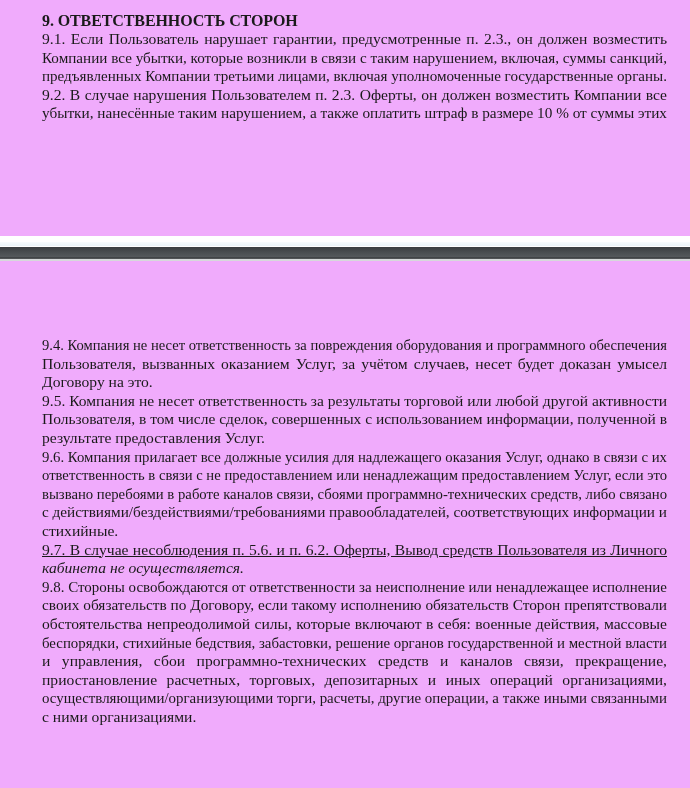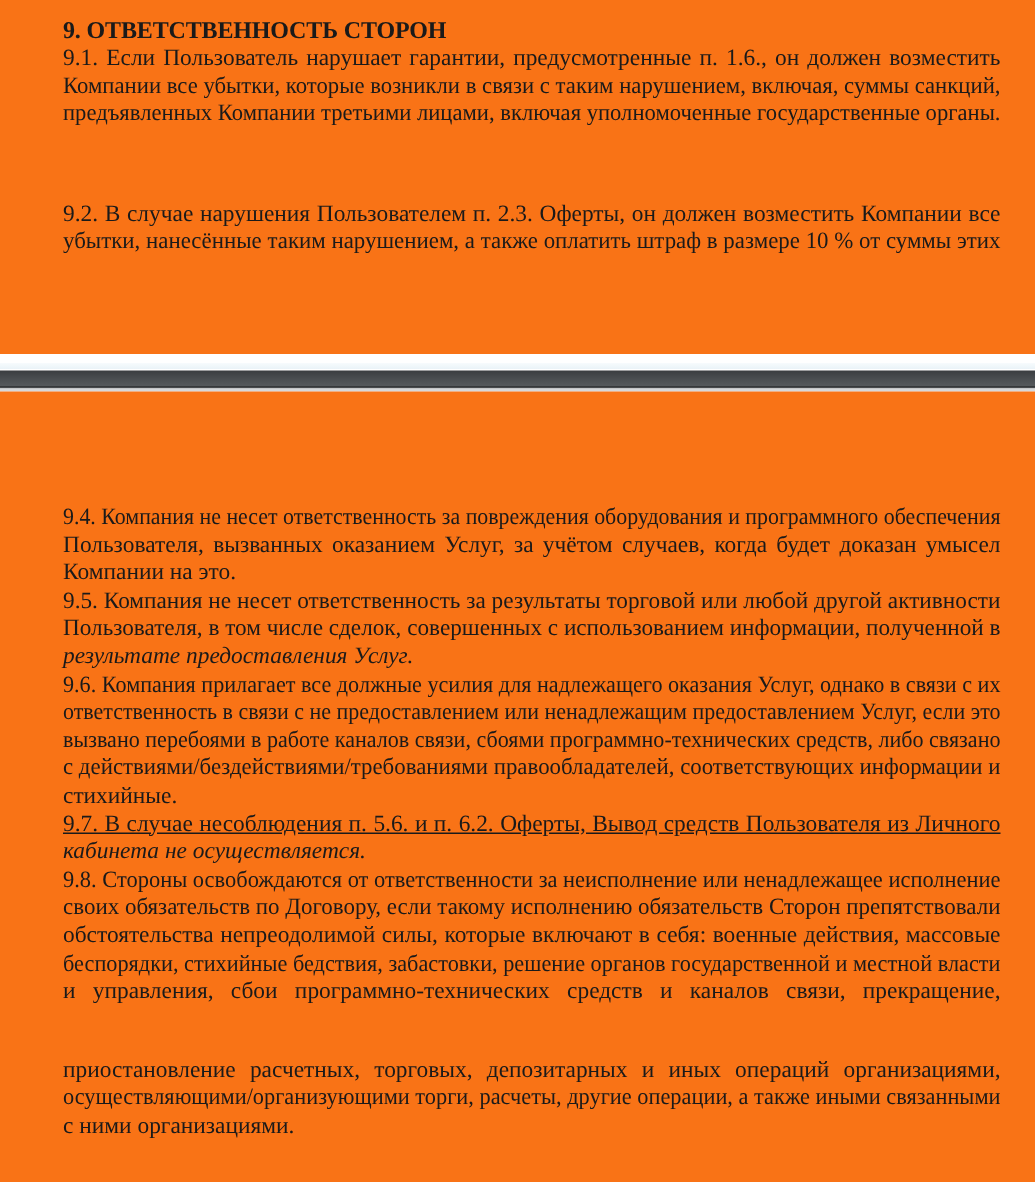--- a/index.html
+++ b/index.html
@@ -12,21 +12,21 @@
     height: 788px;
     overflow: hidden;
     position: relative;
     font-family: "Liberation Serif", serif;
     color: #1a1a1a;
   }
   .page {
     position: absolute;
     left: 0;
     width: 690px;
-    background: #f97316;
+    background: #f0abfc;
   }
   .page-1 { top: 0; height: 244px; }
   .page-2 { top: 261px; height: 527px; }
   .content {
     position: absolute;
     left: 42px;
     width: 625px;
     font-size: 15.6px;
     line-height: 18.6px;
     text-align: justify;
@@ -87,52 +87,52 @@
   }
 </style>
 </head>
 <body>
 
 <div class="page page-1">
   <div class="content">
     <p class="heading">9. ОТВЕТСТВЕННОСТЬ СТОРОН</p>
 
     <div class="clause">
-      <span class="ln" style="width: 625px;">9.1. Если Пользователь нарушает гарантии, предусмотренные п. 1.6., он должен возместить</span>
+      <span class="ln" style="width: 625px;">9.1. Если Пользователь нарушает гарантии, предусмотренные п. 2.3., он должен возместить</span>
       <span class="ln" style="width: 643.344px; transform-origin: left top; transform: scaleX(0.971487);">Компании все убытки, которые возникли в связи с таким нарушением, включая, суммы санкций,</span>
       <span class="ln last" style="width: 646.359px; transform-origin: left top; transform: scaleX(0.966954);">предъявленных Компании третьими лицами, включая уполномоченные государственные органы.</span>
     </div>
 
     <div class="clause">
-      <span class="ln" style="width: 625px; margin-top: 48px;">9.2. В случае нарушения Пользователем п. 2.3. Оферты, он должен возместить Компании все</span>
+      <span class="ln" style="width: 625px;">9.2. В случае нарушения Пользователем п. 2.3. Оферты, он должен возместить Компании все</span>
       <span class="ln" style="width: 638.719px; transform-origin: left top; transform: scaleX(0.978521);">убытки, нанесённые таким нарушением, а также оплатить штраф в размере 10 % от суммы этих</span>
     </div>
   </div>
 </div>
 
 <div class="page-gap">
   <div class="shadow-top"></div>
   <div class="bar"></div>
   <div class="shadow-bottom"></div>
 </div>
 
 <div class="page page-2">
   <div class="content">
 
 
     <div class="clause">
       <span class="ln" style="width: 668.266px; transform-origin: left top; transform: scaleX(0.935257);">9.4. Компания не несет ответственность за повреждения оборудования и программного обеспечения</span>
-      <span class="ln" style="width: 625px;">Пользователя, вызванных оказанием Услуг, за учётом случаев, когда будет доказан умысел</span>
-      <span class="ln last" style="width: 625px;">Компании на это.</span>
+      <span class="ln" style="width: 625px;">Пользователя, вызванных оказанием Услуг, за учётом случаев, несет будет доказан умысел</span>
+      <span class="ln last" style="width: 625px;">Договору на это.</span>
     </div>
 
     <div class="clause">
       <span class="ln" style="width: 627.75px; transform-origin: left top; transform: scaleX(0.995619);">9.5. Компания не несет ответственность за результаты торговой или любой другой активности</span>
       <span class="ln" style="width: 630.125px; transform-origin: left top; transform: scaleX(0.991867);">Пользователя, в том числе сделок, совершенных с использованием информации, полученной в</span>
-      <span class="ln last" style="width: 625px; font-style: italic;">результате предоставления Услуг.</span>
+      <span class="ln last" style="width: 625px;">результате предоставления Услуг.</span>
     </div>
 
     <div class="clause">
       <span class="ln" style="width: 659.562px; transform-origin: left top; transform: scaleX(0.947598);">9.6. Компания прилагает все должные усилия для надлежащего оказания Услуг, однако в связи с их</span>
       <span class="ln" style="width: 665px; transform-origin: left top; transform: scaleX(0.93985);">ответственность в связи с не предоставлением или ненадлежащим предоставлением Услуг, если это</span>
       <span class="ln" style="width: 662.172px; transform-origin: left top; transform: scaleX(0.943864);">вызвано перебоями в работе каналов связи, сбоями программно-технических средств, либо связано</span>
       <span class="ln" style="width: 639.469px; transform-origin: left top; transform: scaleX(0.977374);">с действиями/бездействиями/требованиями правообладателей, соответствующих информации и</span>
       <span class="ln last" style="width: 625px;">стихийные.</span>
     </div>
 
@@ -140,19 +140,19 @@
       <span class="ln" style="width: 625px; text-decoration: underline;">9.7. В случае несоблюдения п. 5.6. и п. 6.2. Оферты, Вывод средств Пользователя из Личного</span>
       <span class="ln last" style="width: 625px; font-style: italic;">кабинета не осуществляется.</span>
     </div>
 
     <div class="clause">
       <span class="ln" style="width: 651.328px; transform-origin: left top; transform: scaleX(0.959578);">9.8. Стороны освобождаются от ответственности за неисполнение или ненадлежащее исполнение</span>
       <span class="ln" style="width: 636.281px; transform-origin: left top; transform: scaleX(0.98227);">своих обязательств по Договору, если такому исполнению обязательств Сторон препятствовали</span>
       <span class="ln" style="width: 625px;">обстоятельства непреодолимой силы, которые включают в себя: военные действия, массовые</span>
       <span class="ln" style="width: 656.062px; transform-origin: left top; transform: scaleX(0.952653);">беспорядки, стихийные бедствия, забастовки, решение органов государственной и местной власти</span>
       <span class="ln" style="width: 625px;">и управления, сбои программно-технических средств и каналов связи, прекращение,</span>
-      <span class="ln" style="width: 625px; margin-top: 34px;">приостановление расчетных, торговых, депозитарных и иных операций организациями,</span>
+      <span class="ln" style="width: 625px;">приостановление расчетных, торговых, депозитарных и иных операций организациями,</span>
       <span class="ln" style="width: 653.875px; transform-origin: left top; transform: scaleX(0.95584);">осуществляющими/организующими торги, расчеты, другие операции, а также иными связанными</span>
       <span class="ln last" style="width: 625px;">с ними организациями.</span>
     </div>
 
   </div>
 </div>
 
 </body></html>

